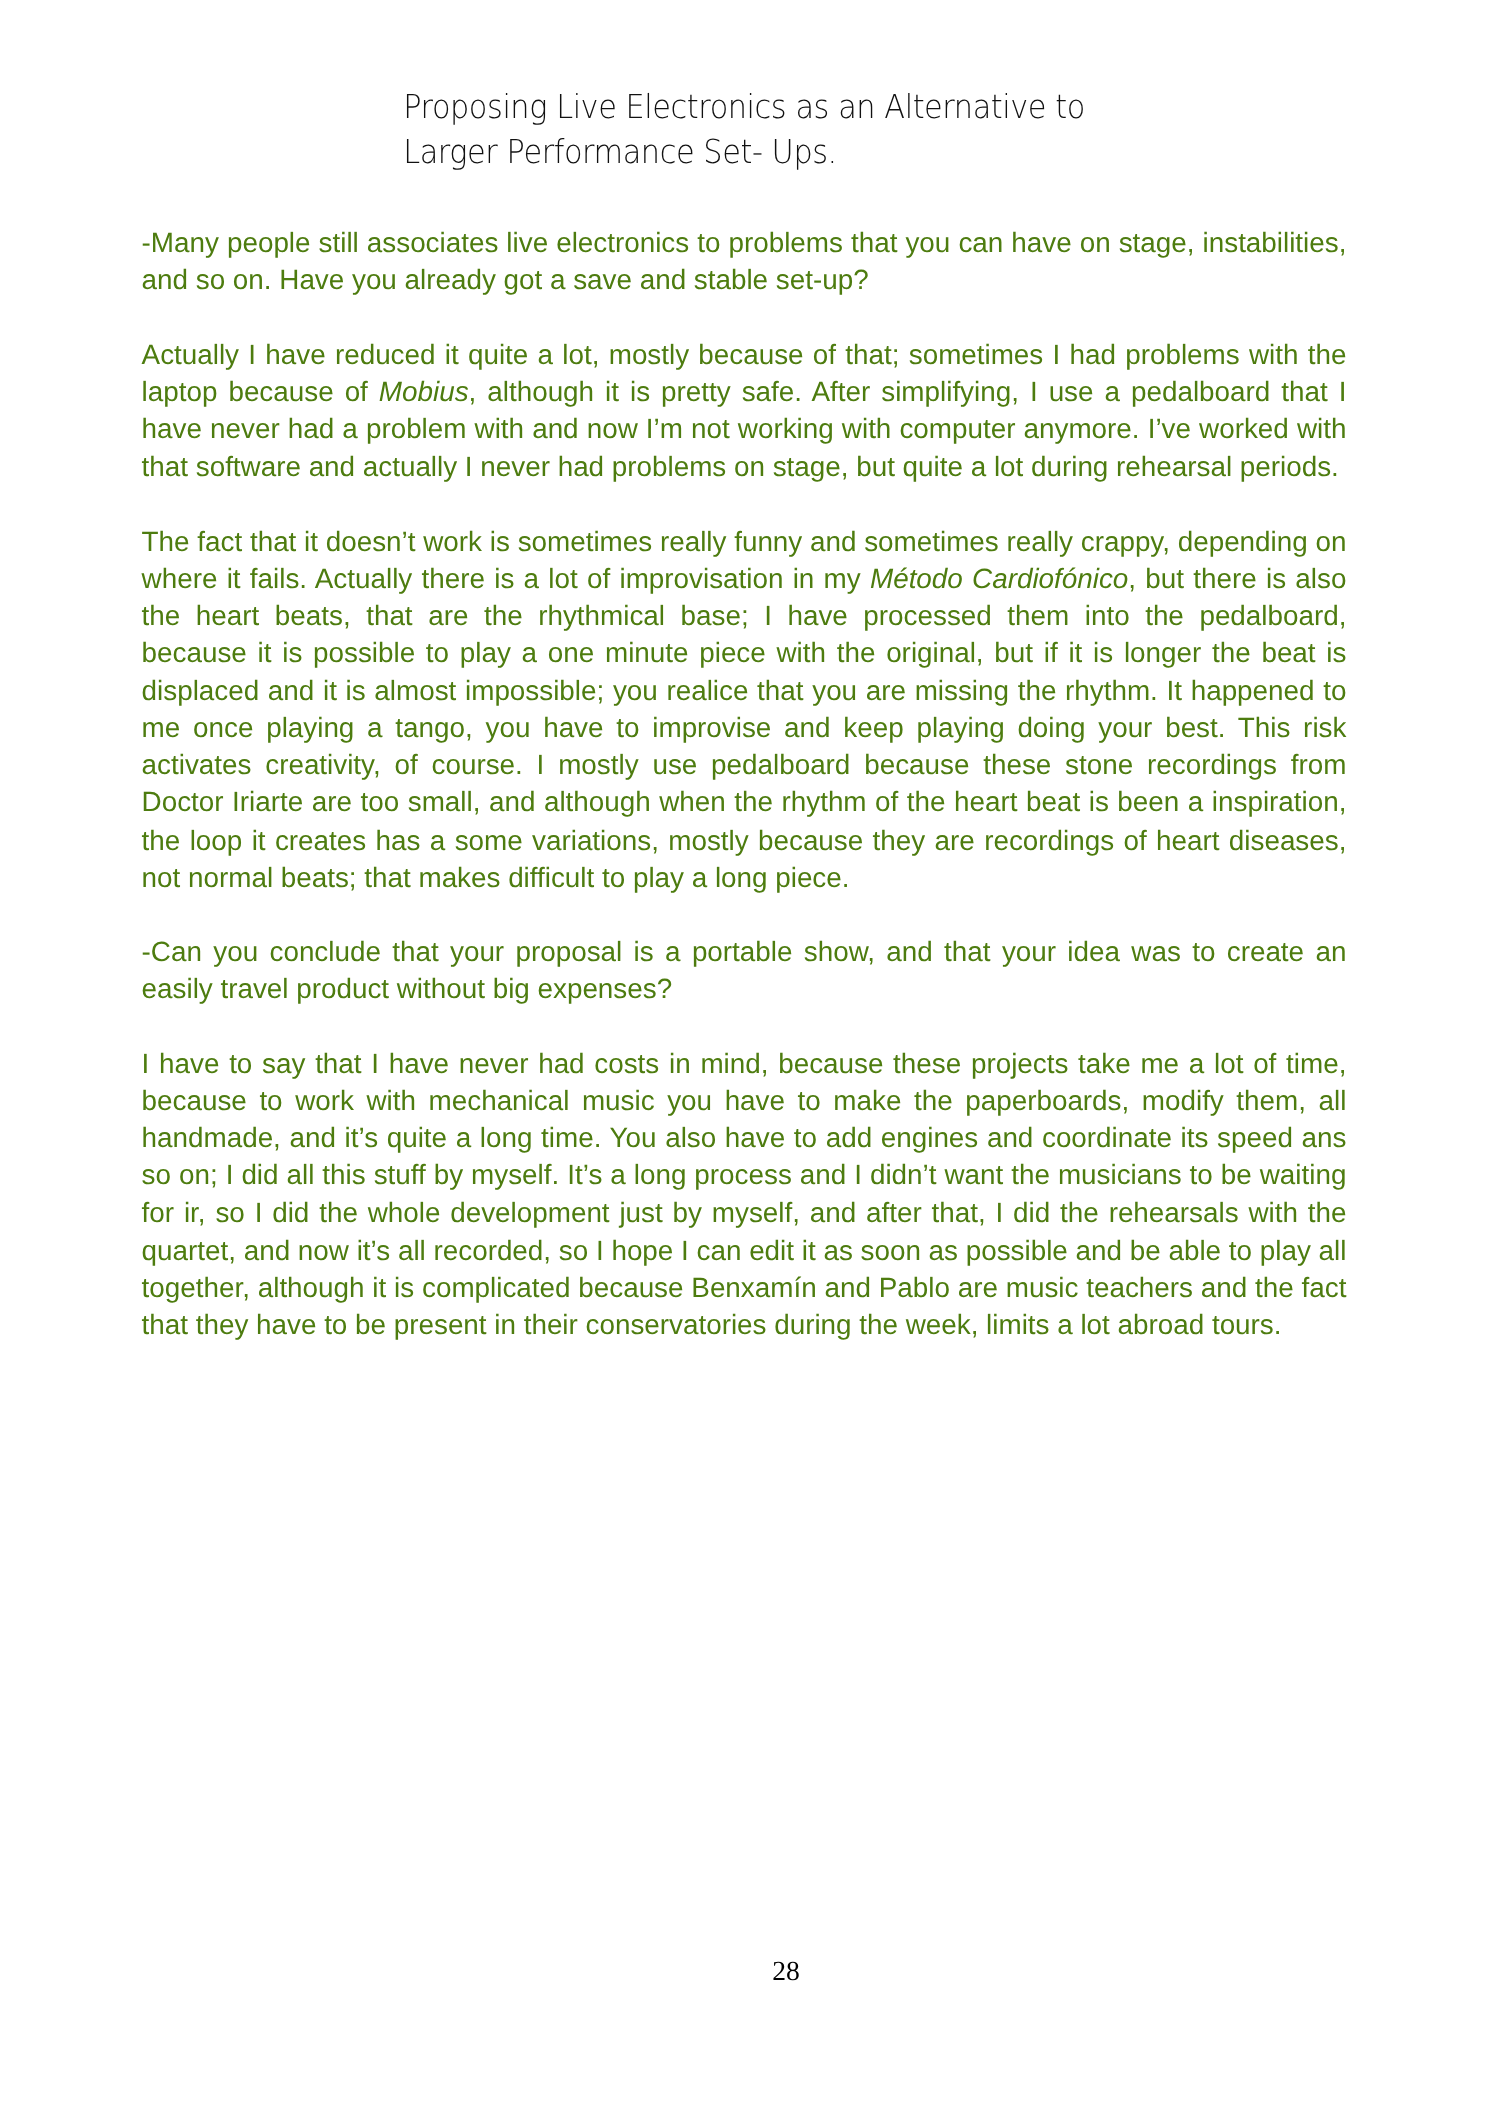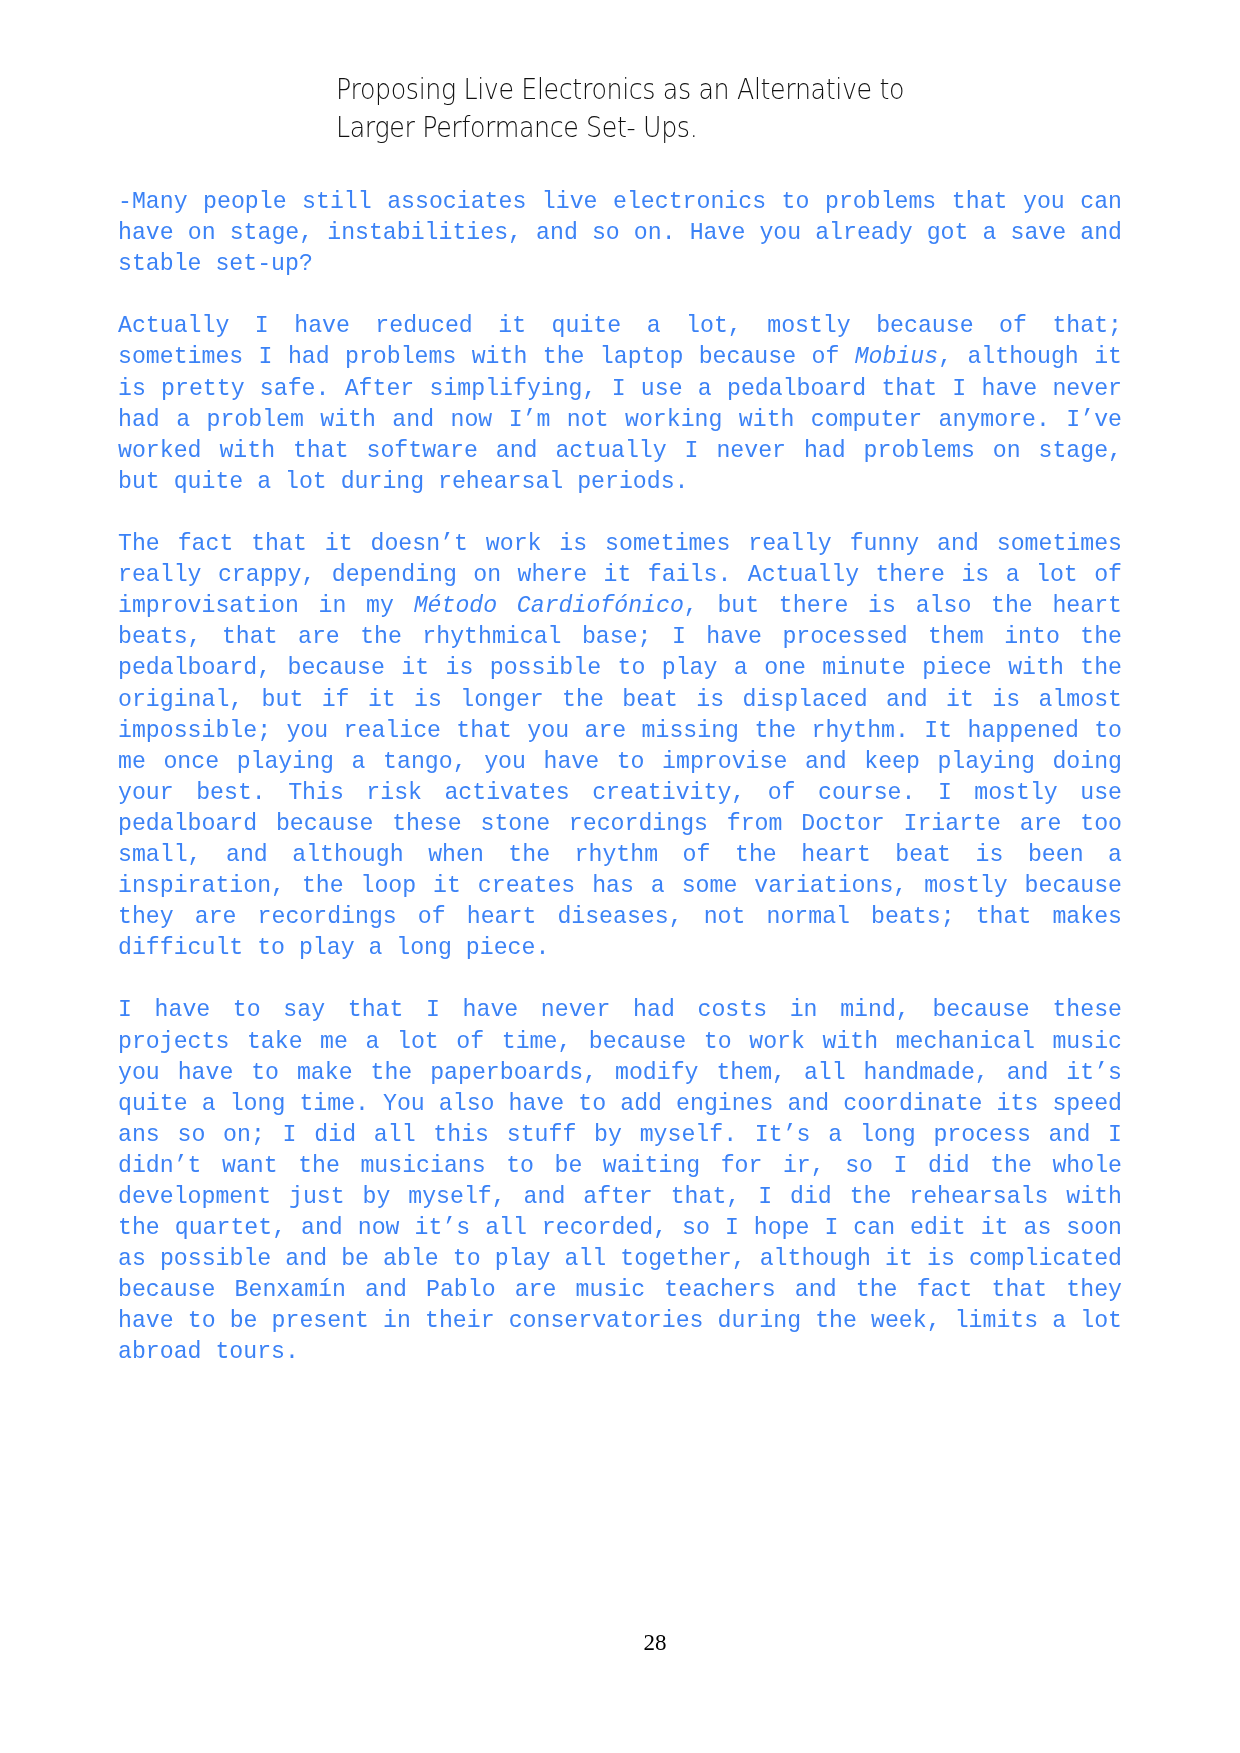--- a/index.html
+++ b/index.html
@@ -27,25 +27,25 @@
       color: #111111;
       transform: scaleX(0.92);
       transform-origin: left top;
     }
     .header .line { display: block; white-space: nowrap; }
     .content {
       position: absolute;
       left: 118px;
       top: 187px;
       width: 1004px;
-      font-family: Liberation Mono, monospace;
+      font-family: Liberation Sans, sans-serif;
       font-size: 23.2px;
       line-height: 31.1px;
       text-align: justify;
-      color: #3b82f6;
+      color: #4d7c0f;
     }
     .content p {
       margin: 0 0 31.1px 0;
     }
     .content em { font-style: italic; }
     .page-number {
       position: absolute;
       left: 0;
       width: 1240px;
       top: 1628px;
@@ -68,17 +68,20 @@
   <p>
     <span>-Many people still associates live electronics to problems that you can have on stage, instabilities, and so on. Have you already got a save and stable set-up?</span>
   </p>
   <p>
     <span>Actually I have reduced it quite a lot, mostly because of that; sometimes I had problems with the laptop because of </span><em>Mobius</em><span>, although it is pretty safe. After simplifying, I use a pedalboard that I have never had a problem with and now I’m not working with computer anymore. I’ve worked with that software and actually I never had problems on stage, but quite a lot during rehearsal periods.</span>
   </p>
   <p>
     <span>The fact that it doesn’t work is sometimes really funny and sometimes really crappy, depending on where it fails. Actually there is a lot of improvisation in my </span><em>Método Cardiofónico</em><span>, but there is also the heart beats, that are the rhythmical base; I have processed them into the pedalboard, because it is possible to play a one minute piece with the original, but if it is longer the beat is displaced and it is almost impossible; you realice that you are missing the rhythm. It happened to me once playing a tango, you have to improvise and keep playing doing your best. This risk activates creativity, of course. I mostly use pedalboard because these stone recordings from Doctor Iriarte are too small, and although when the rhythm of the heart beat is been a inspiration, the loop it creates has a some variations, mostly because they are recordings of heart diseases, not normal beats; that makes difficult to play a long piece.</span>
   </p>
   <p>
+    <span>-Can you conclude that your proposal is a portable show, and that your idea was to create an easily travel product without big expenses?</span>
+  </p>
+  <p>
     <span>I have to say that I have never had costs in mind, because these projects take me a lot of time, because to work with mechanical music you have to make the paperboards, modify them, all handmade, and it’s quite a long time. You also have to add engines and coordinate its speed ans so on; I did all this stuff by myself. It’s a long process and I didn’t want the musicians to be waiting for ir, so I did the whole development just by myself, and after that, I did the rehearsals with the quartet, and now it’s all recorded, so I hope I can edit it as soon as possible and be able to play all together, although it is complicated because Benxamín and Pablo are music teachers and the fact that they have to be present in their conservatories during the week, limits a lot abroad tours.</span>
   </p>
 </div>
 
 <div class="page-number">28</div>
 
 </body></html>

